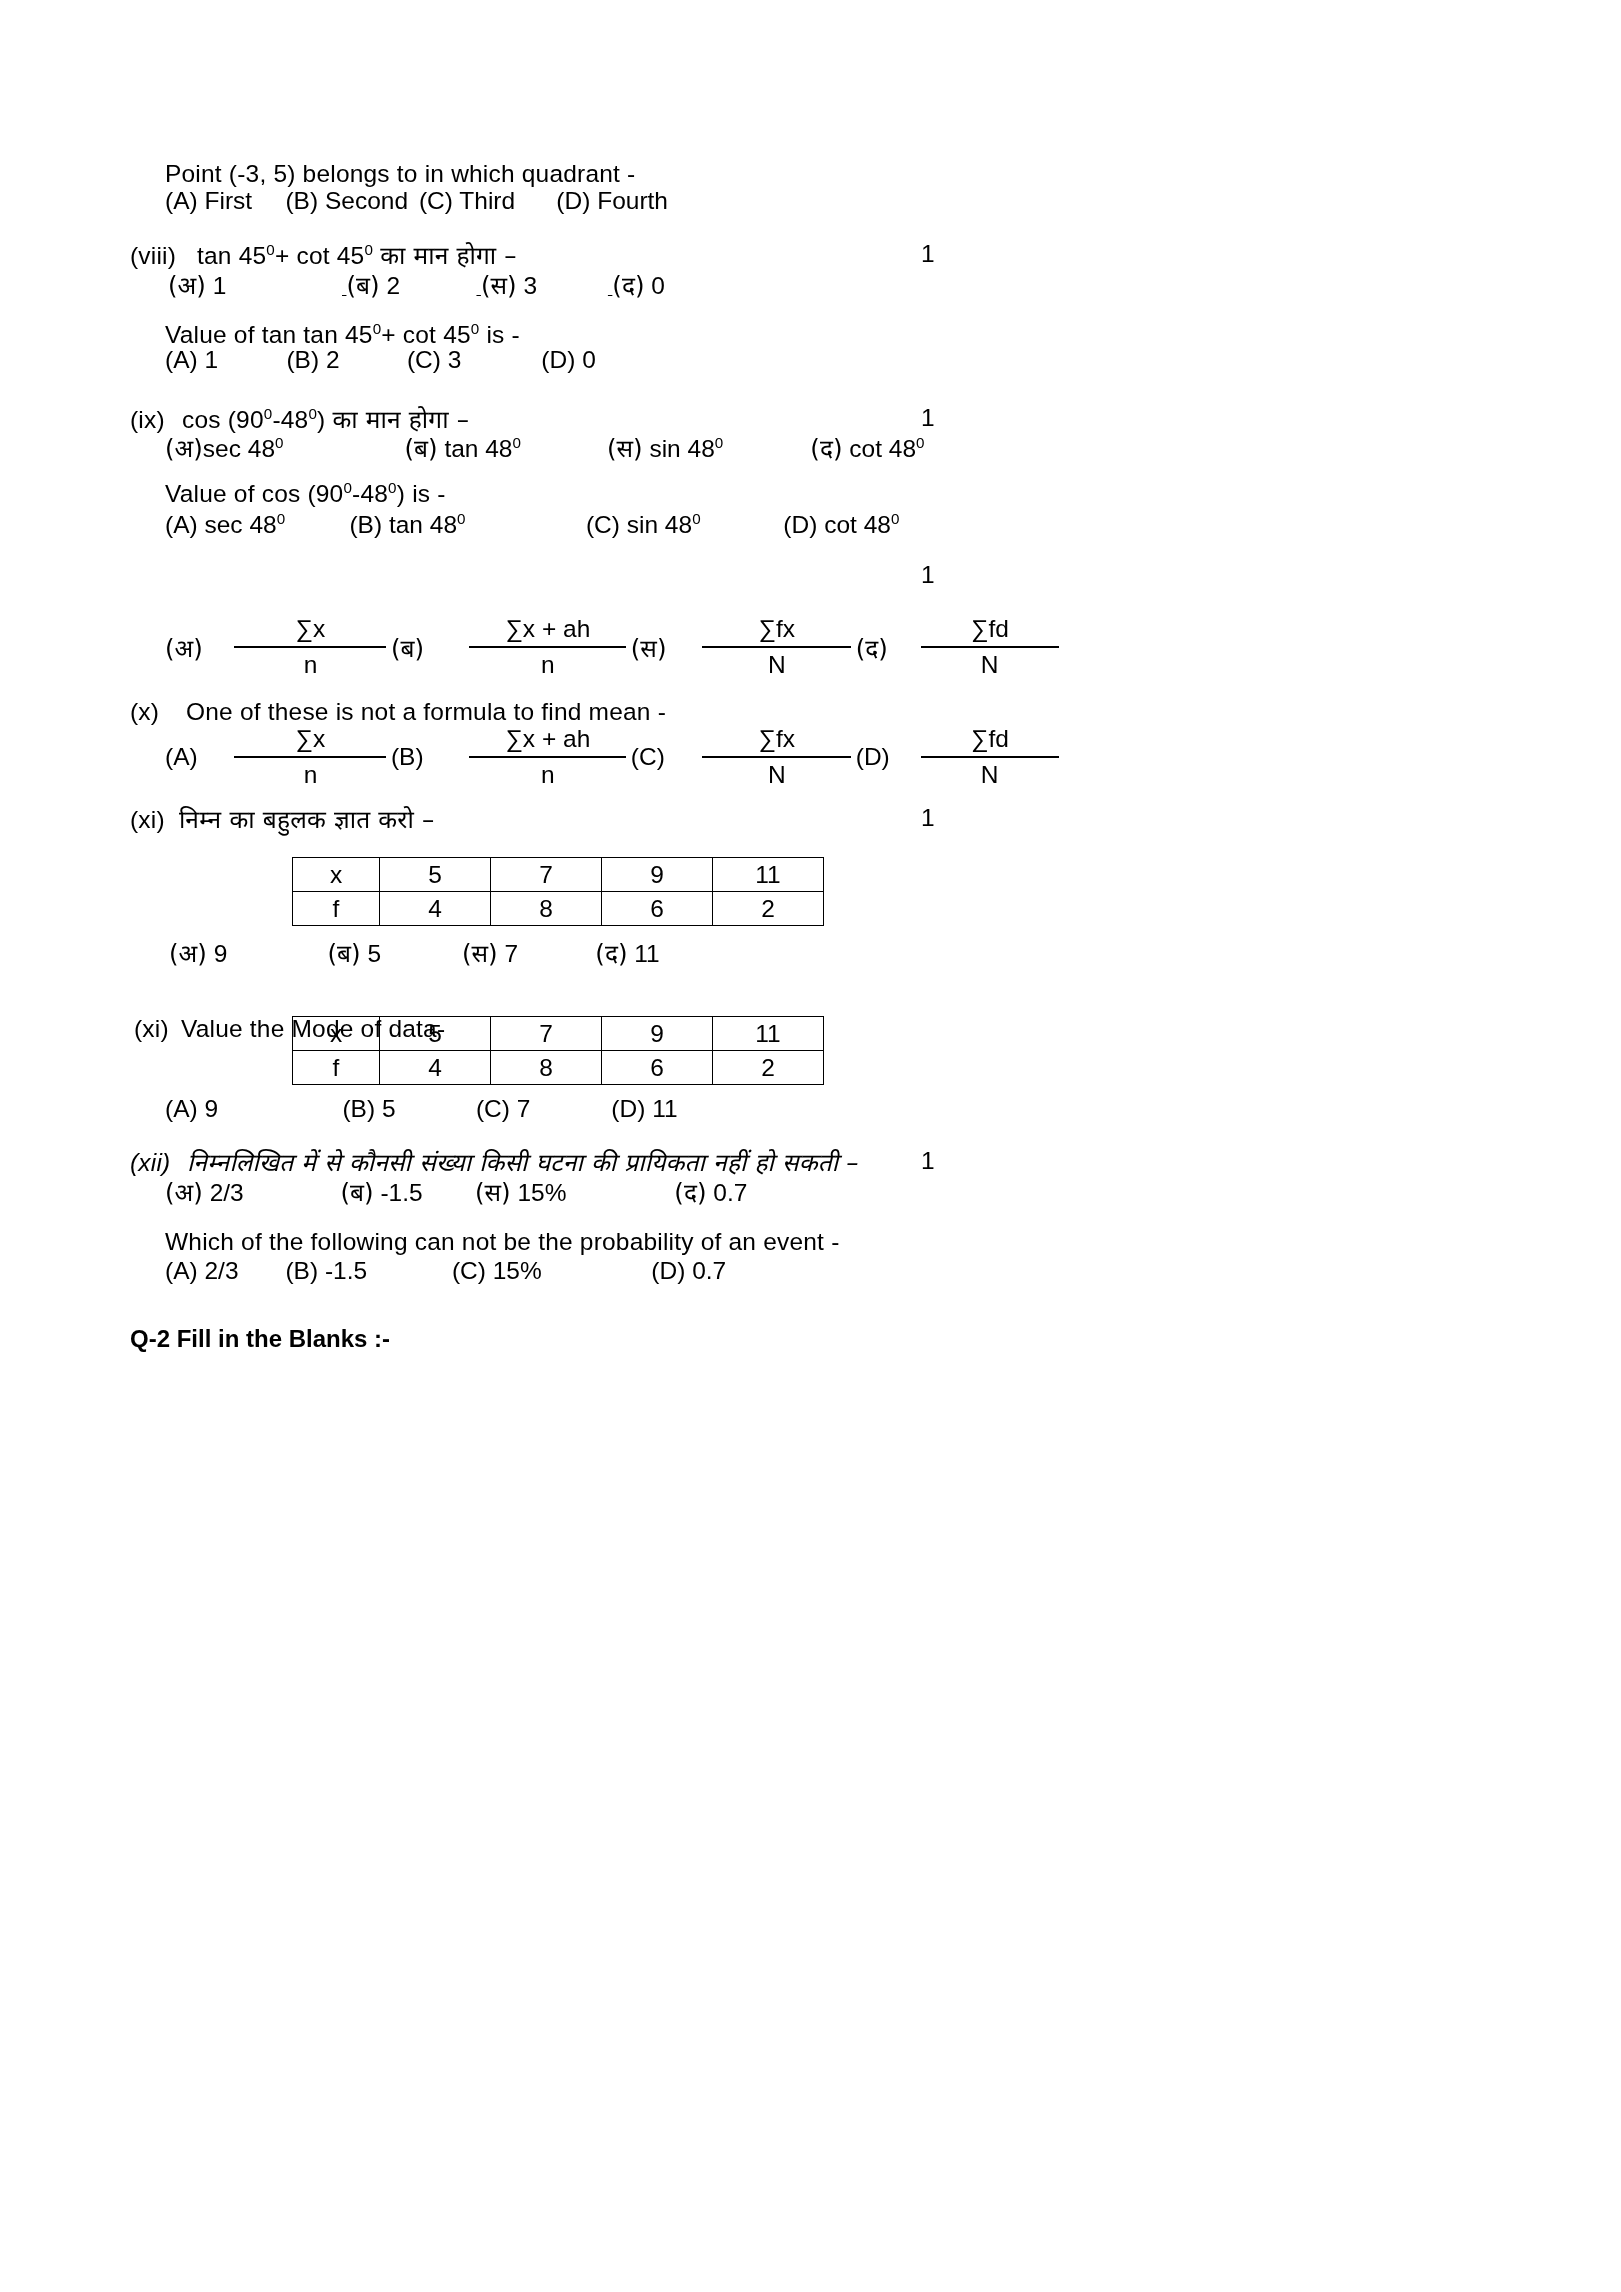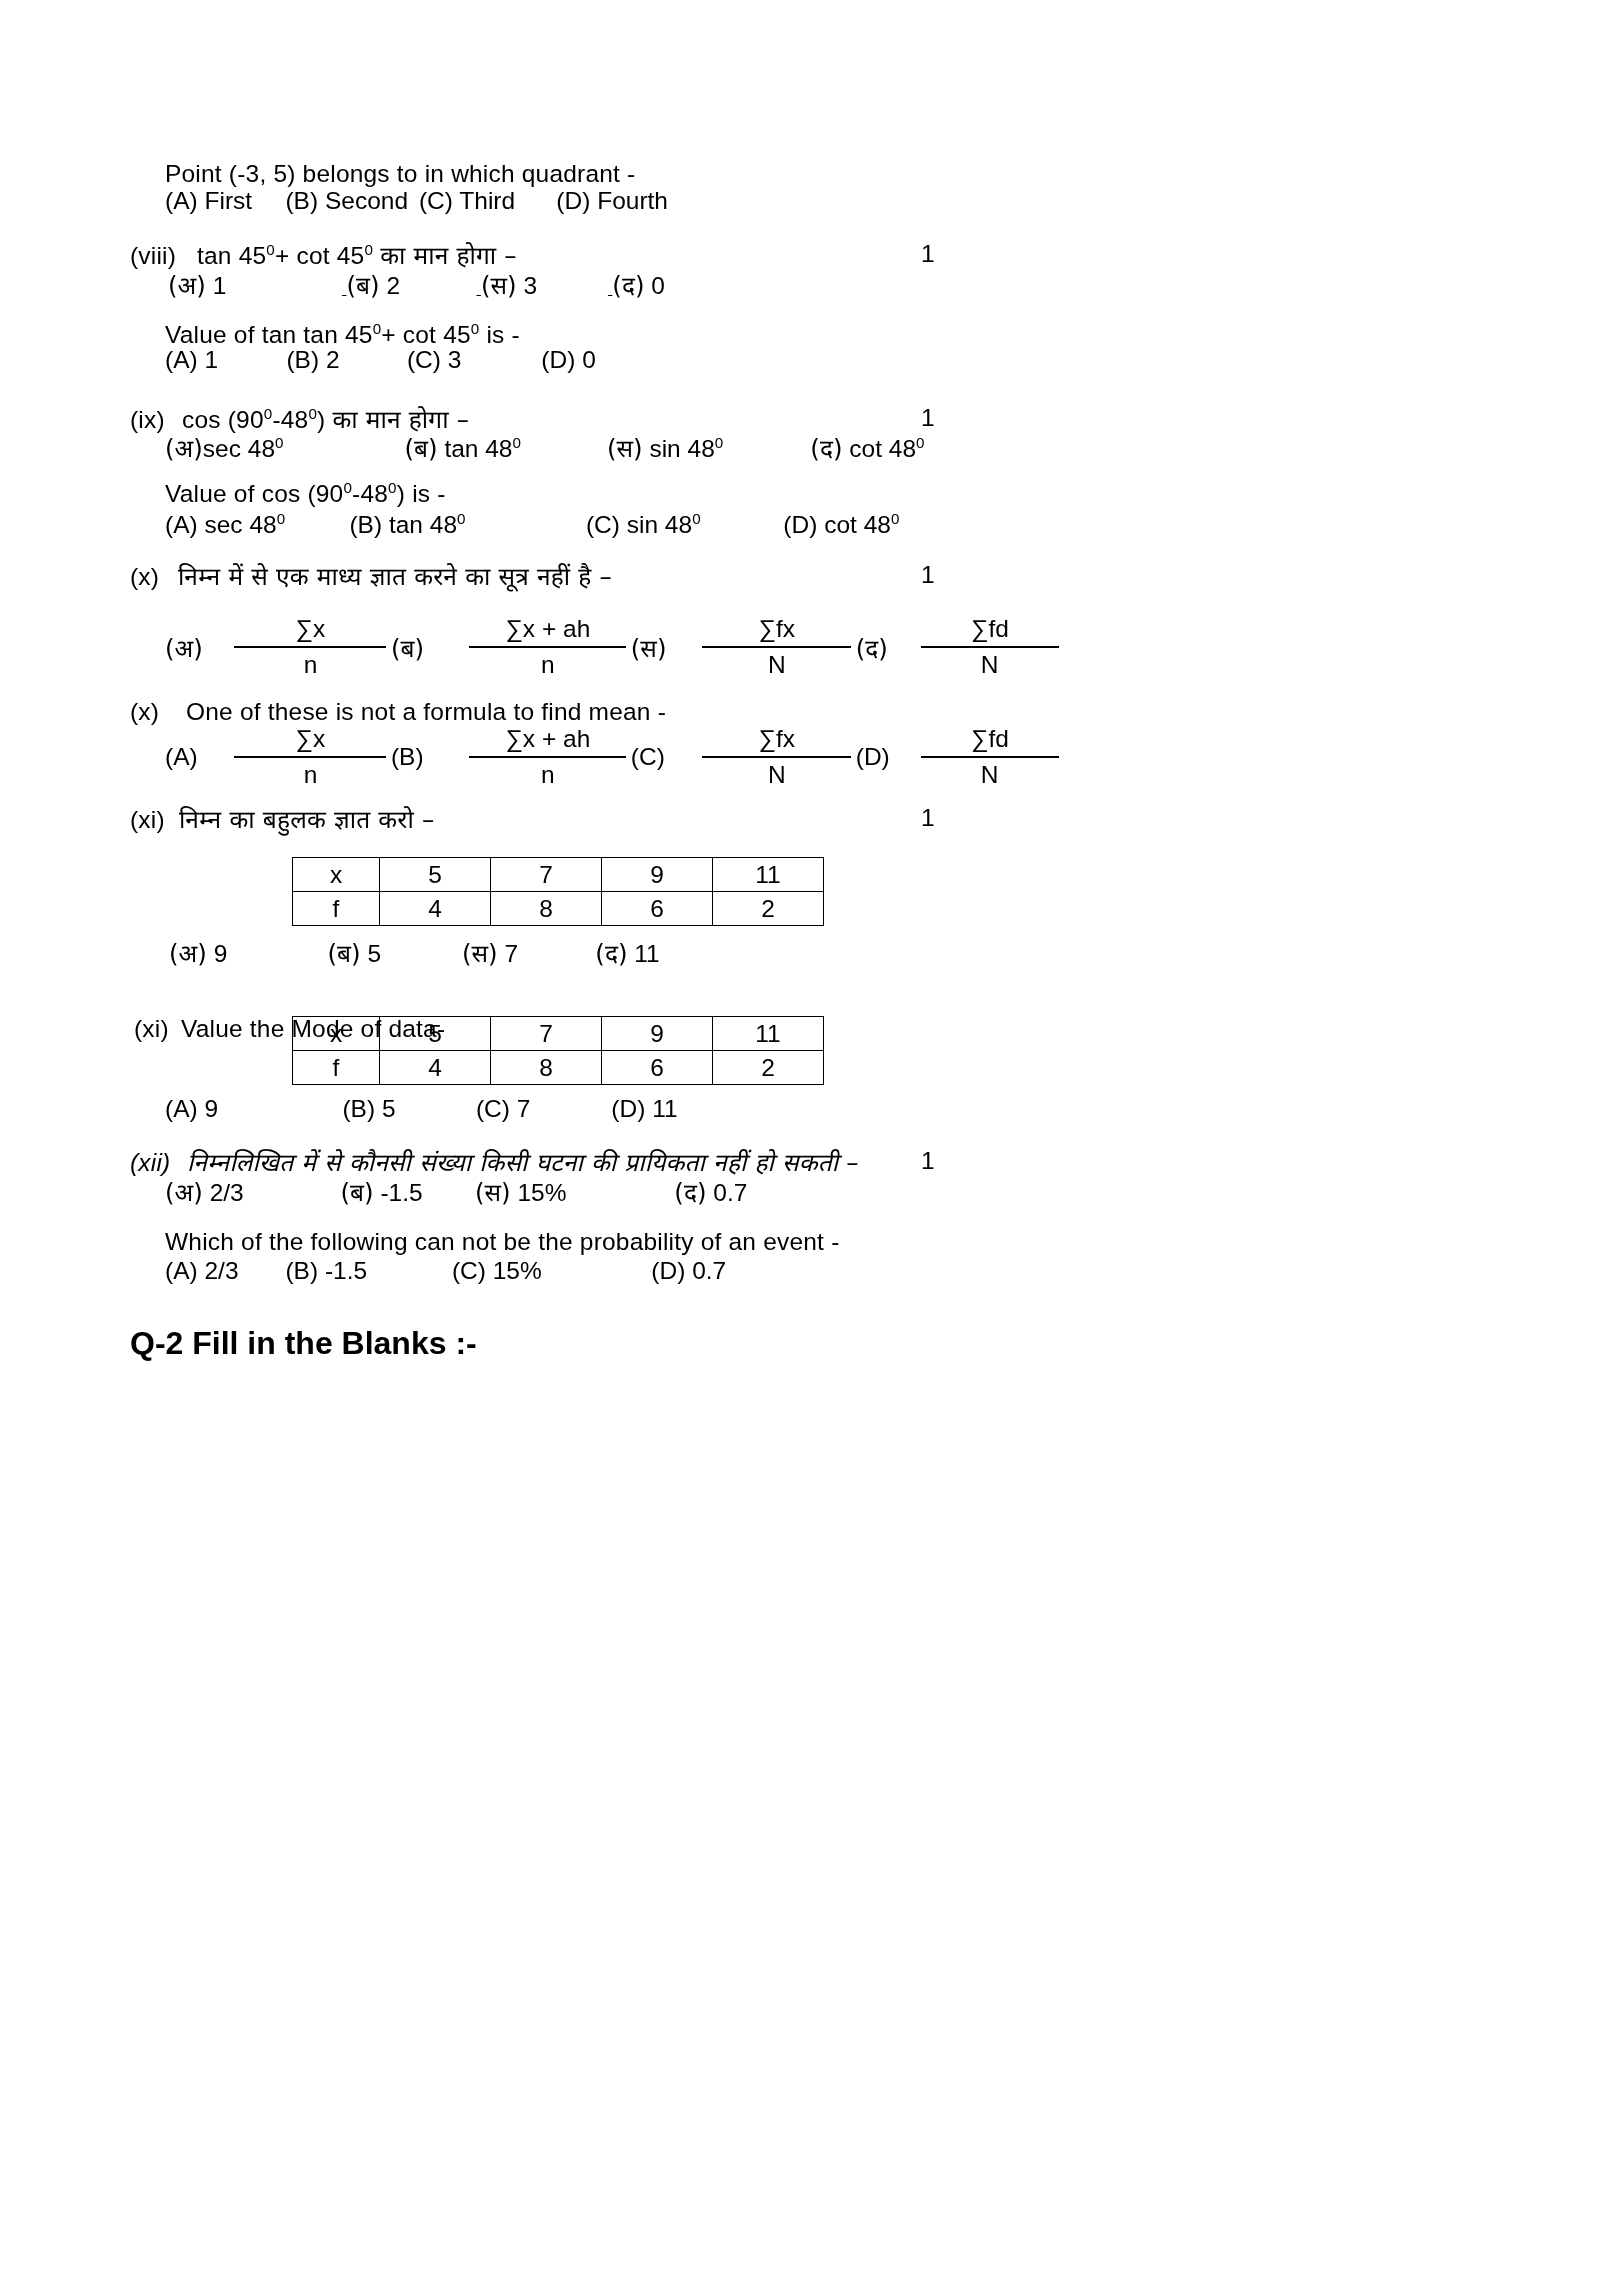--- a/index.html
+++ b/index.html
@@ -78,21 +78,21 @@
     padding: 2px 0;
     height: 29px;
   }
   table.datatable td.hdr {
     width: 86px;
   }
   table.datatable td.val {
     width: 110px;
   }
   .sectionhead {
-    font-size: 32px;
+    font-size: 24px;
     font-weight: bold;
   }
 </style>
 </head>
 <body>
 
 <div id="page">
 
   <div class="row qtext" style="left:165px; top:160px;">Point (-3, 5) belongs to in which quadrant -</div>
 
@@ -205,23 +205,20 @@
     <span class="opt" style="width:193px">
       <span>(C)</span>
       <span>sin  48</span><sup class="deg">0</sup>
     </span>
     <span class="opt">
       <span>(D)</span>
       <span>cot  48</span><sup class="deg">0</sup>
     </span>
   </div>
 
-  <div class="row qtext" style="left:130px; top:559px;">
-    <span class="lbl" style="width:48px">(x)</span><span class="hindi">निम्न में से एक माध्य ज्ञात करने का सूत्र नहीं है –</span>
-  </div>
   <div class="marks" style="left:921px; top:561px;">1</div>
 
   <div class="row" style="left:165px; top:615px;">
     <span class="opt" style="width:65px; vertical-align:middle">
       <span class="hindi">(अ)</span>
     </span>
     <span class="frac" style="width:152px">
       <span class="num">∑x</span>
       <span class="den">n</span>
     </span>

